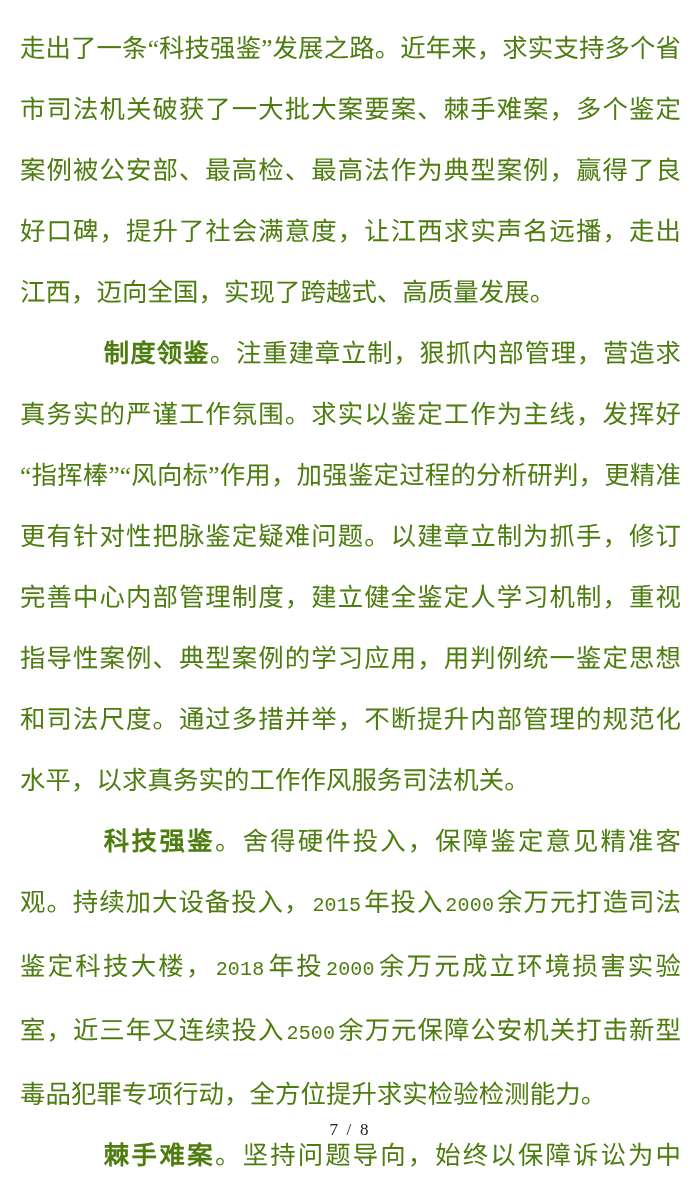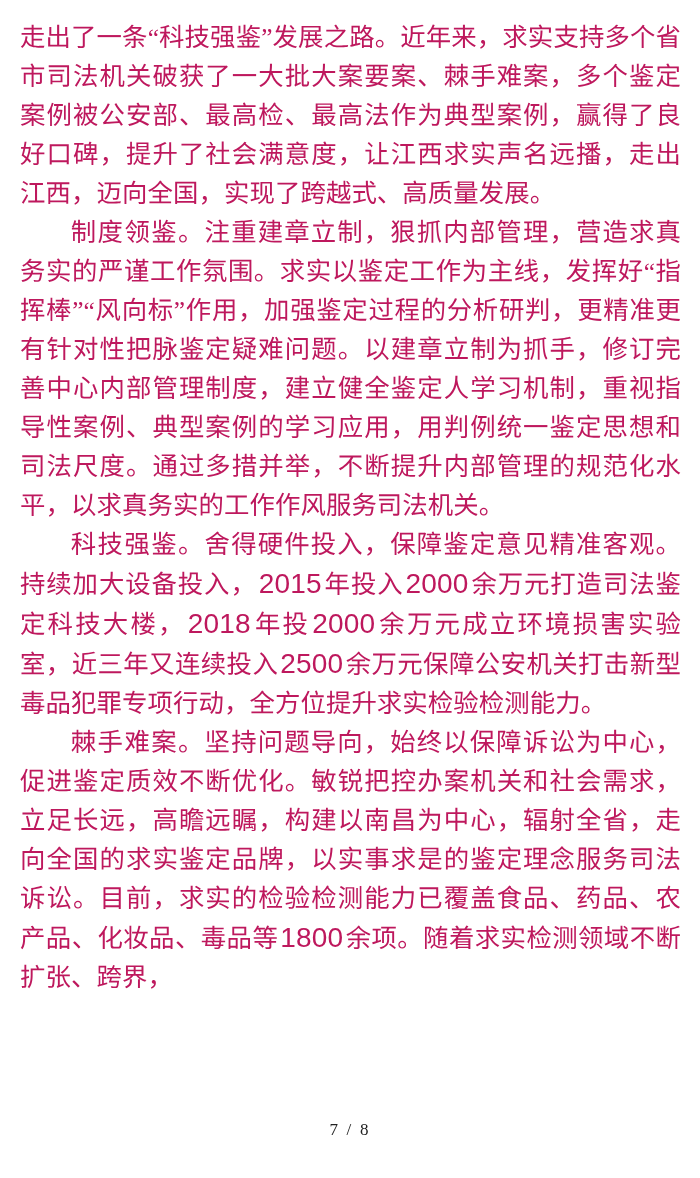--- a/index.html
+++ b/index.html
@@ -31,43 +31,44 @@
   #text-column {
     position: absolute;
     left: 20px;
     top: 18px;
     width: 661px;
   }
 
   .para {
     margin: 0 0 0 0;
     font-size: 25.4px;
-    line-height: 39px;
+    line-height: 61px;
     text-align: justify;
     text-justify: inter-character;
     text-align-last: left;
     letter-spacing: 0.1px;
     word-break: break-all;
-    color: #be185d;
+    color: #4d7c0f;
   }
 
   .para.indent {
     text-indent: 2em;
   }
 
   
   .lead {
-    font-weight: 400;
+    font-weight: 700;
     letter-spacing: 0.4px;
+    margin-left: 33px;
   }
 
   
   .num {
-    font-family: Liberation Sans, sans-serif;
-    font-size: 28px;
+    font-family: Liberation Mono, monospace;
+    font-size: 20px;
     letter-spacing: 0.2px;
     padding: 0 2px;
   }
 
   
   #footer {
     position: absolute;
     left: 0;
     top: 1120px;
     width: 700px;

